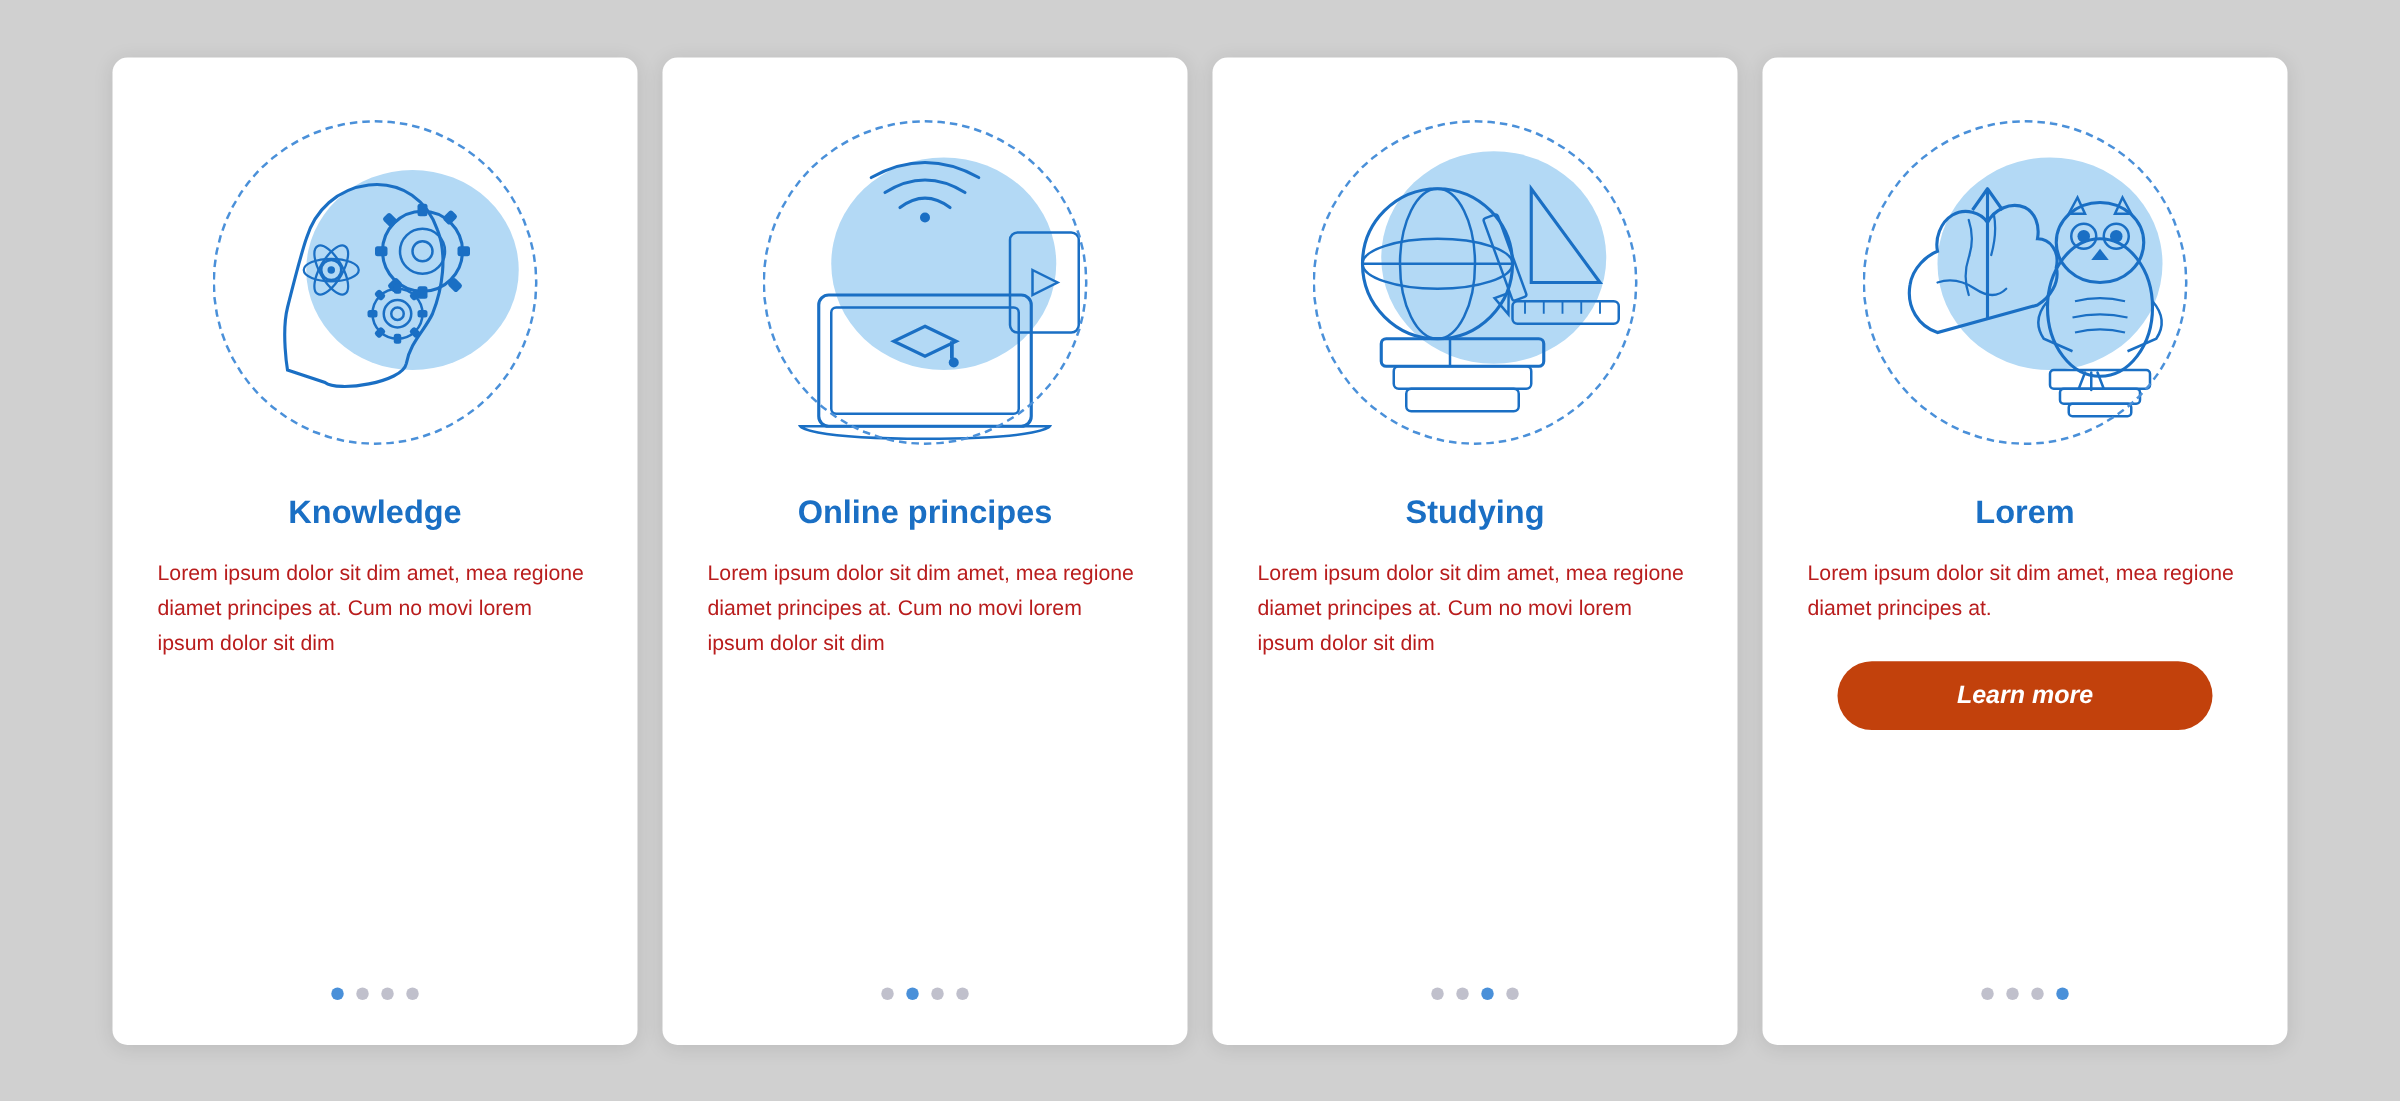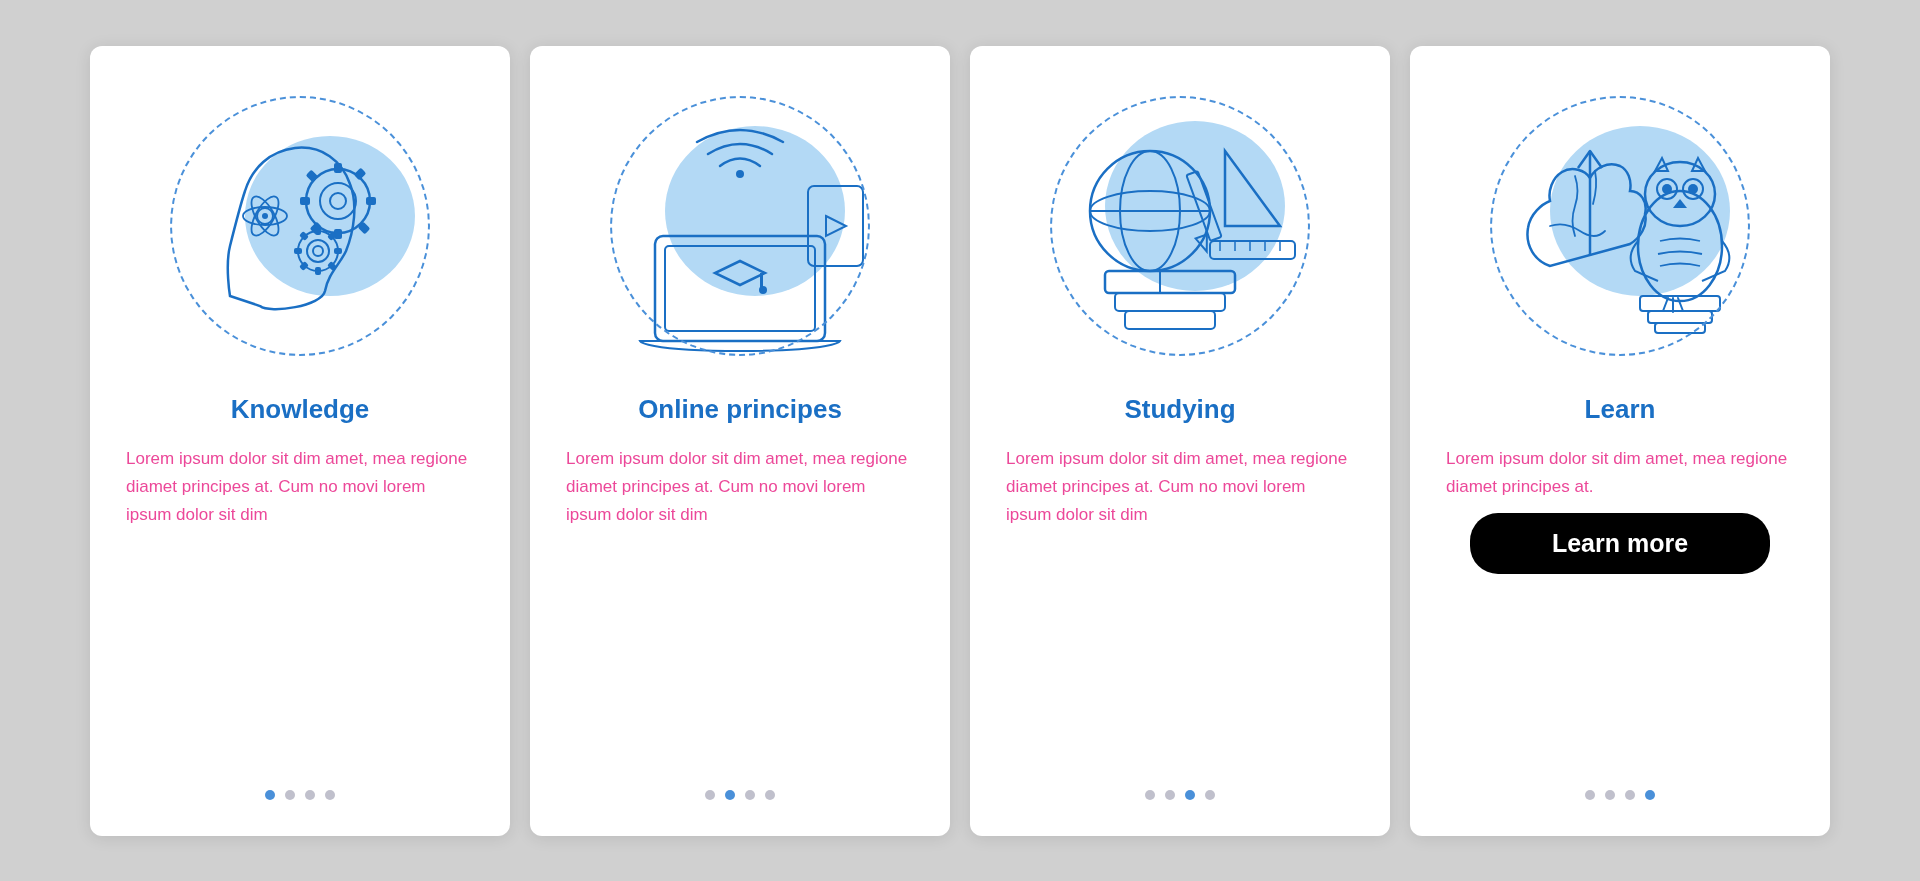--- a/index.html
+++ b/index.html
@@ -58,24 +58,24 @@
     .card-title {
       font-size: 26px;
       font-weight: 700;
       color: #1a6fc4;
       margin-bottom: 20px;
       text-align: center;
     }
 
     .card-text {
       font-size: 17px;
-      color: #ec4899;
+      color: #b91c1c;
       line-height: 1.65;
       text-align: left;
-      margin-bottom: 12px;
+      margin-bottom: 28px;
       width: 100%;
     }
 
     .dots-row {
       display: flex;
       gap: 10px;
       justify-content: center;
       margin-top: auto;
       padding-top: 10px;
     }
@@ -85,32 +85,33 @@
       height: 10px;
       border-radius: 50%;
       background: #c0c0cc;
     }
 
     .dot.active {
       background: #4a90d9;
     }
 
     .learn-more-btn {
-      background: #000000;
+      background: #c2410c;
       color: #ffffff;
       border: none;
       border-radius: 28px;
       padding: 16px 48px;
-      font-size: 25px;
+      font-size: 20px;
       font-weight: 600;
       cursor: pointer;
       margin-bottom: 20px;
       width: 100%;
       max-width: 300px;
       display: block;
+      font-style: italic;
     }
 
     
     svg {
       overflow: visible;
     }
 
     
     .blob {
       fill: #b3d9f5;
@@ -293,21 +294,21 @@
         <path d="M168,158 Q190,153 212,158" fill="none" stroke="#1a6fc4" stroke-width="1.8"></path>
         <path d="M170,170 Q190,165 210,170" fill="none" stroke="#1a6fc4" stroke-width="1.8"></path>
 
         <rect x="150" y="200" width="80" height="15" rx="3" fill="none" stroke="#1a6fc4" stroke-width="2"></rect>
         <rect x="158" y="215" width="64" height="12" rx="3" fill="none" stroke="#1a6fc4" stroke-width="2"></rect>
         <rect x="165" y="227" width="50" height="10" rx="3" fill="none" stroke="#1a6fc4" stroke-width="2"></rect>
 
         <path d="M178,202 L173,215 M183,202 L183,216 M188,202 L193,215" stroke="#1a6fc4" stroke-width="2" stroke-linecap="round"></path>
       </svg>
     </div>
-    <div class="card-title">Learn</div>
+    <div class="card-title">Lorem</div>
     <div class="card-text">Lorem ipsum dolor sit dim amet, mea regione diamet principes at.</div>
     <button class="learn-more-btn">Learn more</button>
     <div class="dots-row">
       <div class="dot"></div>
       <div class="dot"></div>
       <div class="dot"></div>
       <div class="dot active"></div>
     </div>
   </div>
 

